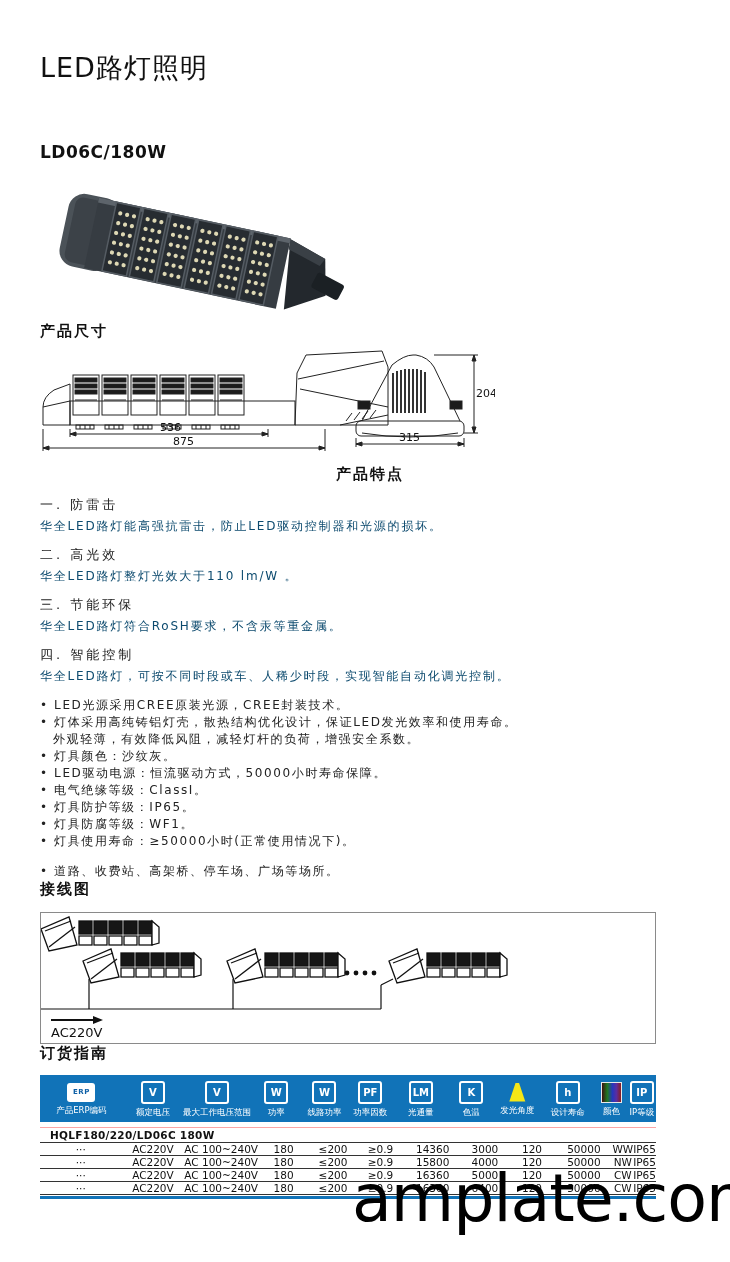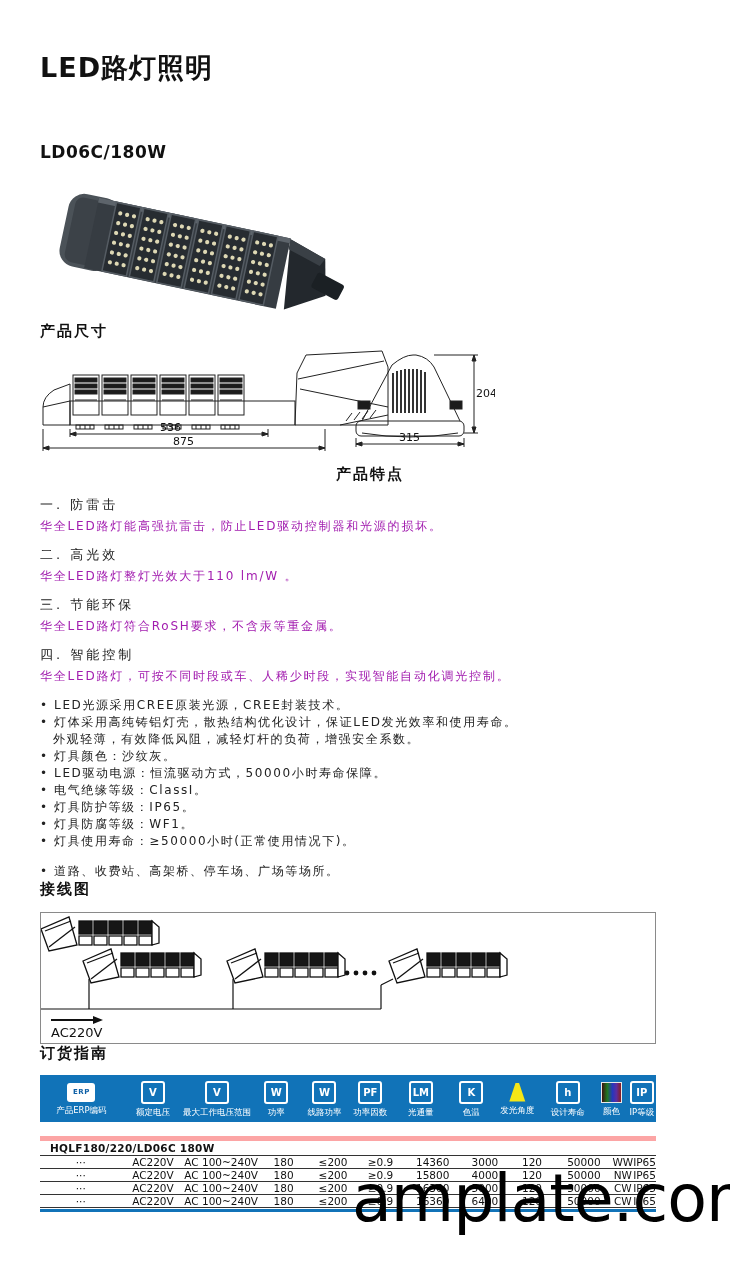--- a/index.html
+++ b/index.html
@@ -7,49 +7,49 @@
     position:relative;
     width:730px;height:1262px;
     margin:0 auto;
     background:#fff;
     overflow:hidden;
     font-family:"DejaVu Sans","Liberation Sans",sans-serif;
     color:#1a1a1a;
     box-sizing:border-box;
     padding:50px 30px 0 40px;
   }
-  h1.title{margin:0;font-size:27px;font-weight:700;letter-spacing:1px;color:#111;}
+  h1.title{margin:0;font-size:27px;font-weight:400;letter-spacing:1px;color:#111;}
   h2.model{margin:56px 0 0 0;font-size:17px;font-weight:bold;letter-spacing:.5px;color:#111;}
   .photo{display:block;margin:10px 0 0 10px;}
   h3.sec{margin:0;font-size:15px;font-weight:bold;letter-spacing:2px;color:#111;}
   .sec-dim{margin-top:26px;}
   .sec-feat{margin-top:12px;text-align:center;}
   .sec-env{margin-top:18px;}
   .sec-wire{margin-top:18px;}
   .sec-order{margin-top:18px;}
   .dims{display:block;margin-top:4px;}
   .feat-list{margin-top:4px;width:485px;}
   .feat-t{font-size:13px;letter-spacing:3px;margin-top:12px;color:#222;}
-  .feat-b{font-size:12px;letter-spacing:1.8px;margin-top:4px;line-height:16px;color:#a21caf;}
+  .feat-b{font-size:12px;letter-spacing:1.8px;margin-top:4px;line-height:16px;color:#0c4a6e;}
   .bullets{margin-top:13px;width:478px;}
   .bullet{font-size:12px;letter-spacing:1.6px;line-height:17px;color:#222;padding-left:13px;text-indent:-13px;}
   .bullet::before{content:"• ";}
   .env-list{width:478px;}
   .wire-box{margin-top:13px;width:614px;height:130px;border:1px solid #8a8a8a;position:relative;}
   .order-bar{margin-top:12px;width:616px;height:47px;display:flex;align-items:stretch;box-sizing:border-box;padding:4px 0 3px 0;}
   .ocol{display:flex;flex-direction:column;align-items:center;justify-content:center;box-sizing:border-box;}
   .oicon{height:22px;display:flex;align-items:center;justify-content:center;margin-top:1px;}
   .oicon.box{width:20px;height:19px;border:2px solid #fff;border-radius:3px;color:#fff;font-weight:bold;font-size:10px;line-height:19px;}
   .oicon.box.small{font-size:10px;}
   .oicon.erp{width:28px;height:19px;background:#fff;border-radius:3px;color:#0d5fa6;font-weight:bold;font-size:7px;letter-spacing:.5px;}
   .oicon.beam{width:22px;height:20px;border:none;}
   .oicon.beam .tri{width:20px;height:19px;background:#f5e617;clip-path:polygon(42% 0,58% 0,90% 100%,10% 100%);}
   .oicon.color{width:19px;height:19px;border:1px solid #e8e8e8;background:linear-gradient(90deg,#3d1010 0%,#1f7a22 28%,#2636bd 55%,#5b2da0 76%,#8a1d1d 100%);}
   .olabel{margin-top:3px;color:#fff;font-size:8.5px;white-space:nowrap;letter-spacing:0;}
-  table.order{width:616px;border-collapse:collapse;margin-top:14px;border-top:5px solid #fca5a5;}
+  table.order{width:616px;border-collapse:collapse;margin-top:5px;border-top:1px solid #fca5a5;}
   table.order td{font-size:10.5px;color:#111;text-align:center;padding:0;height:12px;line-height:12px;white-space:nowrap;}
   table.order tr{border-bottom:1px solid #333;}
   td.group{text-align:left !important;font-weight:bold;font-size:11px;padding-left:10px !important;letter-spacing:.3px;height:14px !important;line-height:14px !important;}
   .blue-line{width:616px;height:3px;margin-top:1px;}
   .watermark{
     position:absolute;left:352px;top:1163px;
     font-size:65px;color:#000;letter-spacing:-1px;line-height:1.1;
     font-family:"DejaVu Sans","Liberation Sans",sans-serif;
     z-index:5;white-space:nowrap;
   }

